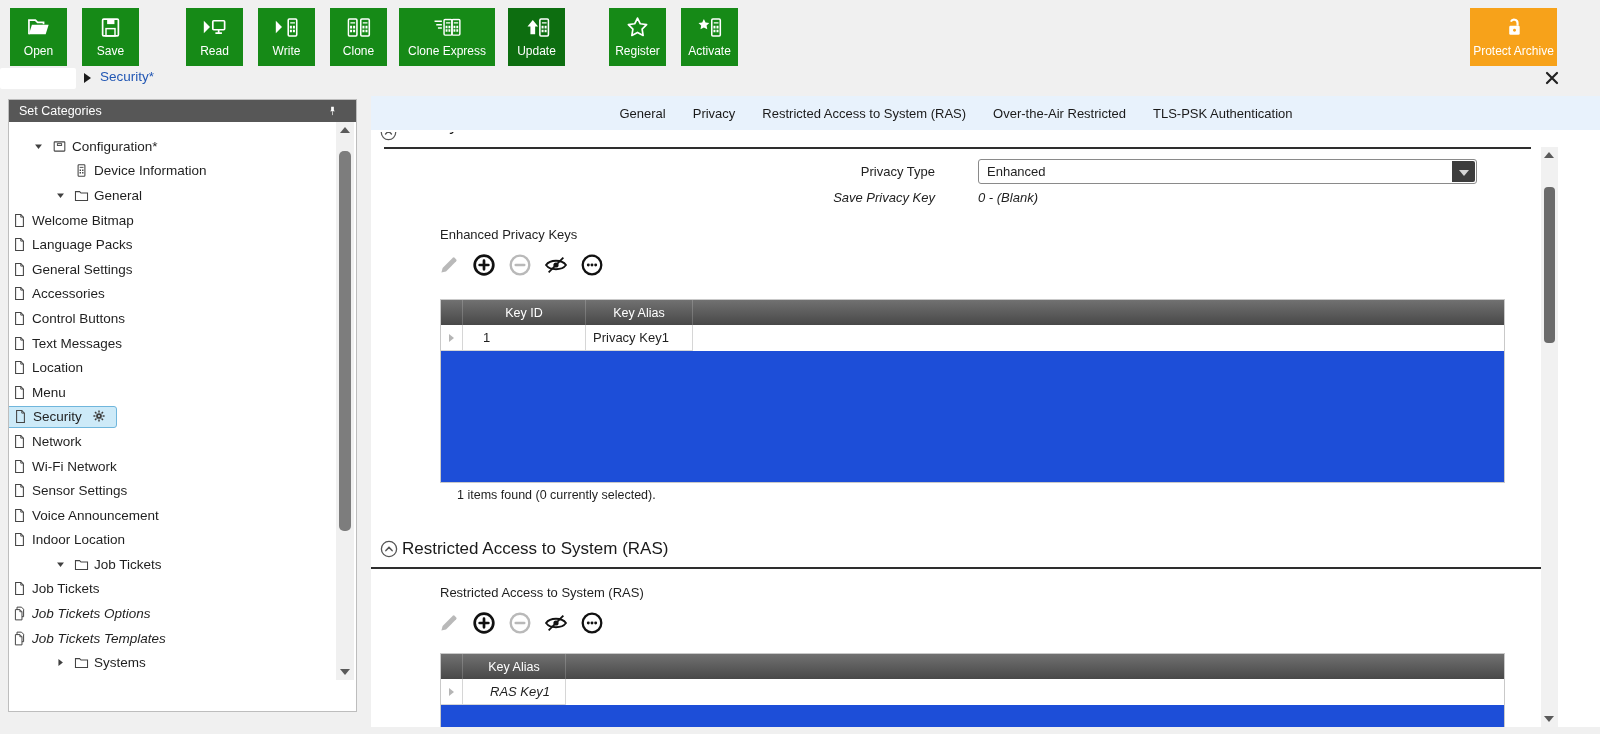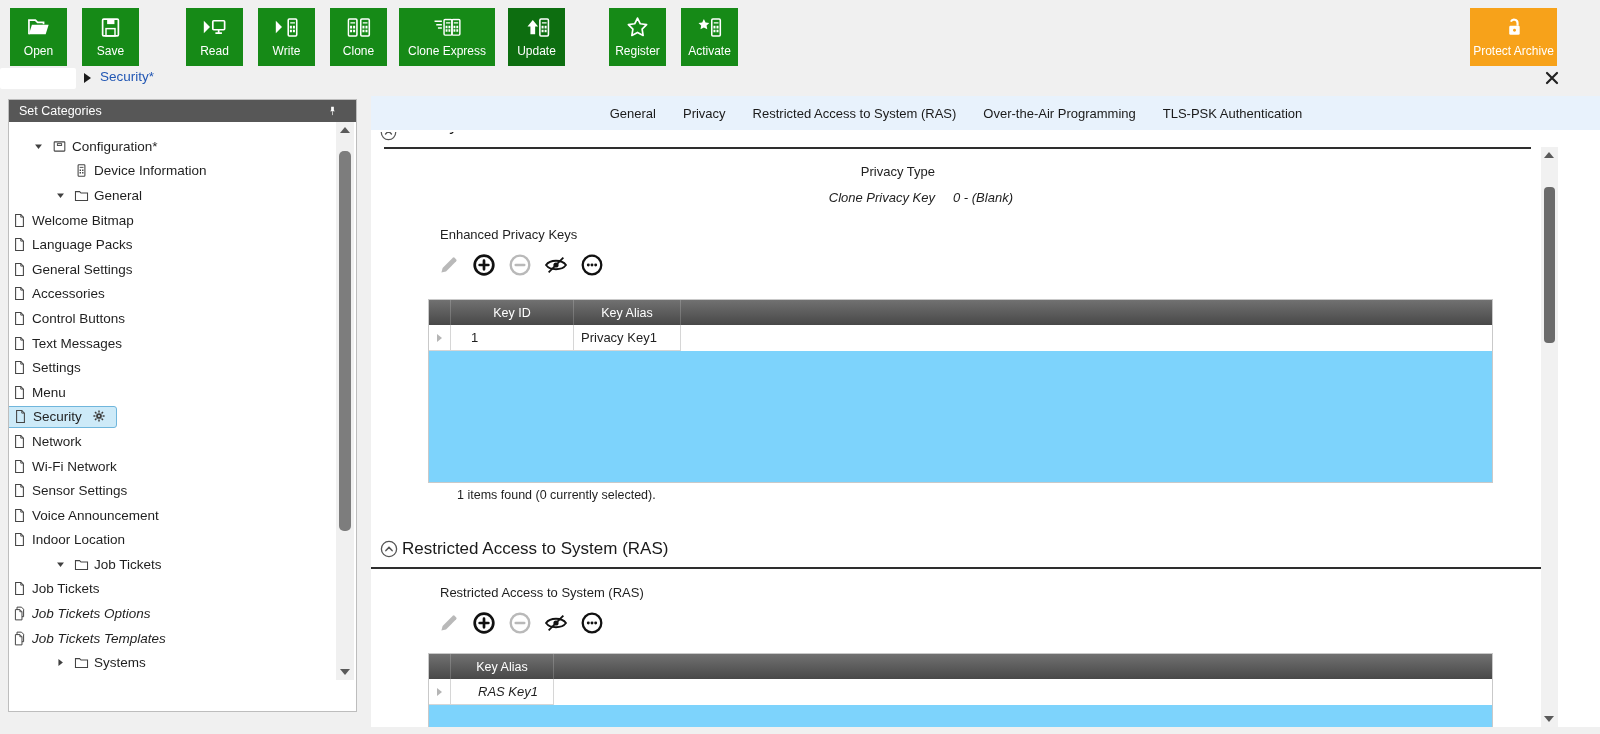--- a/index.html
+++ b/index.html
@@ -56,21 +56,21 @@
   .dropdown .val{position:absolute;left:8px;top:4px;font-size:13px}
   .dropdown .ab{position:absolute;right:1px;top:1px;bottom:1px;width:23px;background:#3d3d3d;border-radius:0 2px 2px 0}
   .dropdown .ab i{position:absolute;left:7px;top:9px;width:0;height:0;border-left:5px solid transparent;border-right:5px solid transparent;border-top:6px solid #d6d6d6}
   .ival{font-style:italic;color:#9b9b9b}
   .slabel{position:absolute;font-size:13px;color:#1f1f1f}
   .iconrow{position:absolute;left:66px;display:flex;gap:10px;align-items:center}
   .iconrow svg{width:26px;height:26px;cursor:pointer}
   .c-on{color:#111}.c-off{color:#b9b9b9;cursor:default}
   .pencil{width:24px !important;height:24px !important}
   
-  .gtable{position:absolute;left:57px;width:1065px;border:1px solid #c9c9c9;background:#7dd3fc;box-sizing:border-box;overflow:hidden}
+  .gtable{position:absolute;left:69px;width:1065px;border:1px solid #c9c9c9;background:#1d4ed8;box-sizing:border-box;overflow:hidden}
   .ghead{height:25px;background:linear-gradient(#717171,#484848);display:flex;color:#fff;font-size:12.5px}
   .ghead .hc{display:flex;align-items:center;justify-content:center;border-right:1px solid rgba(255,255,255,.18);box-sizing:border-box}
   .grow{height:26px;display:flex;background:#fff;cursor:pointer}
   .grow .bc2{border-right:1px solid #d6d6d6;border-bottom:1px solid #d6d6d6;box-sizing:border-box;display:flex;align-items:center;font-size:13px}
   .selcell{width:22px;flex:none;justify-content:center}
   .rowarr{width:0;height:0;border-left:5px solid #b5b5b5;border-top:4px solid transparent;border-bottom:4px solid transparent}
   .sechead{position:absolute;display:flex;align-items:center}
   .sechead .cc{width:18px;height:18px;color:#555;cursor:pointer}
   .sechead .st{font-size:17px;margin-left:4px;color:#1a1a1a}
   .hline2{position:absolute;left:0;top:471px;width:1170px;height:2px;background:#2e2e2e}
@@ -361,21 +361,21 @@
           </svg>
         </span>
       <span class="tlabel">Text Messages</span>
     </div>
     <div class="trow lv2">
       <span class="ticon">
           <svg>
             <use href="#s-doc"></use>
           </svg>
         </span>
-      <span class="tlabel">Settings</span>
+      <span class="tlabel">Location</span>
     </div>
     <div class="trow lv2">
       <span class="ticon">
           <svg>
             <use href="#s-doc"></use>
           </svg>
         </span>
       <span class="tlabel">Menu</span>
     </div>
     <div class="trow lv2">
@@ -513,37 +513,43 @@
       <div class="arr dn"></div>
     </div>
   </div>
 </div>
 
 <div class="main">
   <div class="tabstrip">
     <span class="tab">General</span>
     <span class="tab">Privacy</span>
     <span class="tab">Restricted Access to System (RAS)</span>
-    <span class="tab">Over-the-Air Programming</span>
+    <span class="tab">Over-the-Air Restricted</span>
     <span class="tab">TLS-PSK Authentication</span>
   </div>
   <div class="tabfill"></div>
 
   <div class="cliphead">
     <svg class="cc">
         <use href="#s-chevcirc"></use>
       </svg>
     <span class="st">Privacy</span>
   </div>
   <div class="hline1"></div>
 
   <div class="flabel" style="top:68px">Privacy Type</div>
-
-  <div class="flabel" style="top:94px;font-style:italic">Clone Privacy Key</div>
-  <div class="slabel ival" style="left:582px;top:94px">0 - (Blank)</div>
+  <div class="dropdown">
+    <span class="val">Enhanced</span>
+    <span class="ab">
+        <i></i>
+      </span>
+  </div>
+
+  <div class="flabel" style="top:94px;font-style:italic">Save Privacy Key</div>
+  <div class="slabel ival" style="left:607px;top:94px">0 - (Blank)</div>
 
   <div class="slabel" style="left:69px;top:131px">Enhanced Privacy Keys</div>
   <div class="iconrow" style="top:156px">
     <svg class="c-off pencil">
         <use href="#s-pencil"></use>
       </svg>
     <svg class="c-on">
         <use href="#s-plus"></use>
       </svg>
     <svg class="c-off">

